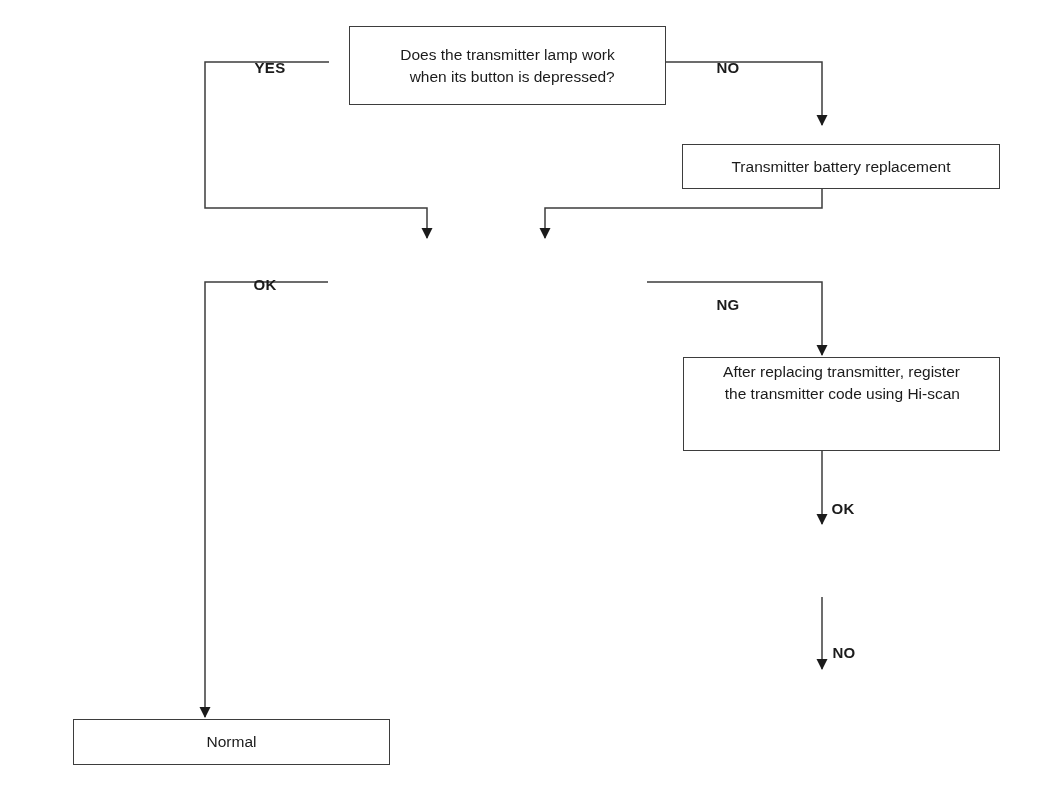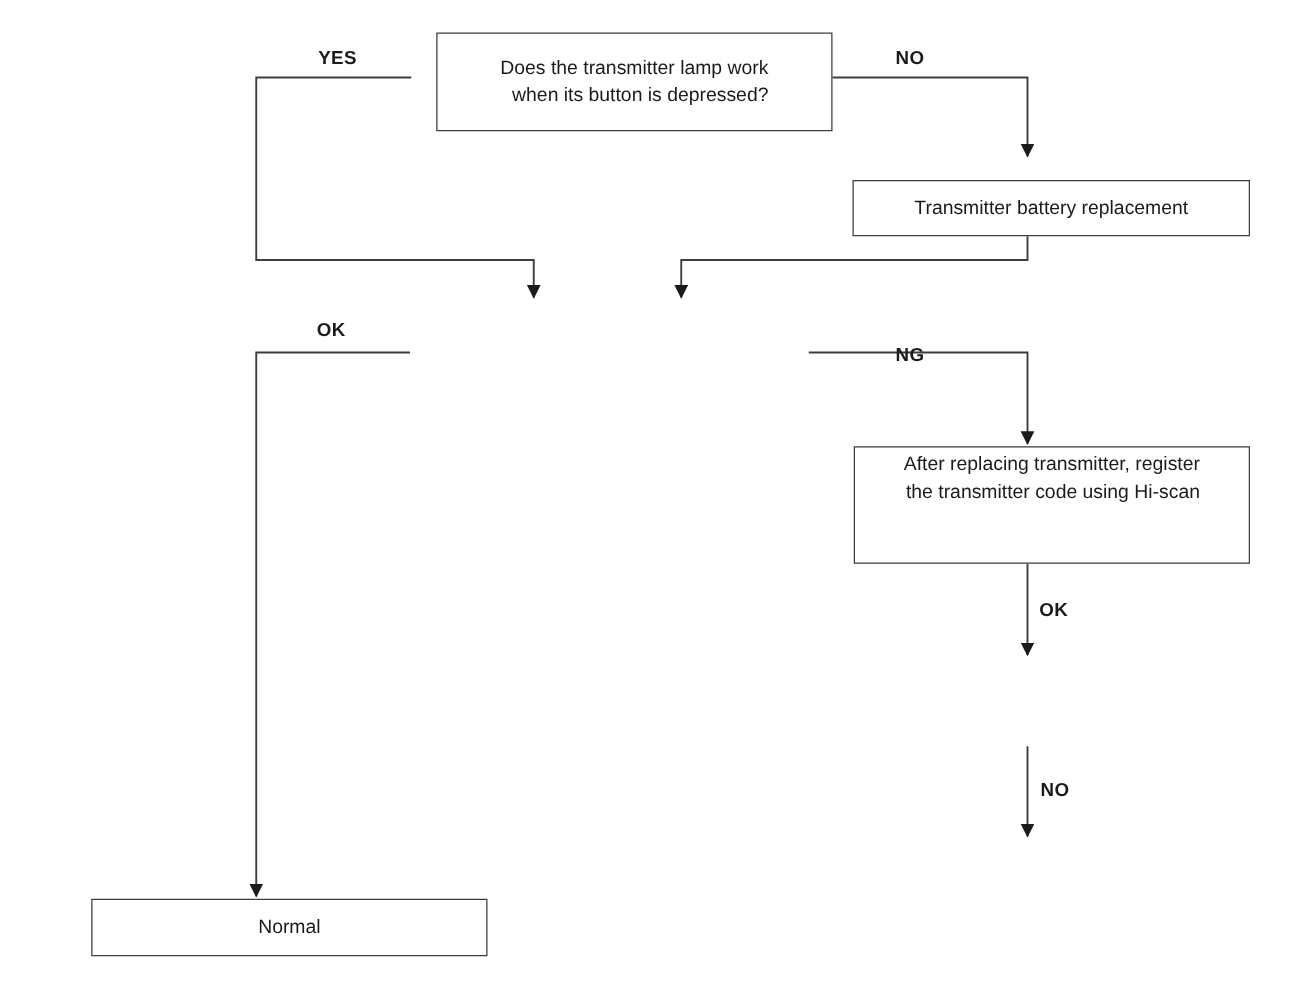--- a/index.html
+++ b/index.html
@@ -51,20 +51,21 @@
     align-items: flex-start;
     padding-top: 3px;
   }
   .edge-label {
     position: absolute;
     transform: translate(-50%, -50%);
     font-size: 15px;
     font-weight: bold;
     white-space: nowrap;
     letter-spacing: 0.3px;
+    margin-top: 20px;
   }
   
   #node-q-lamp    { left: 329px; top: 26px;  width: 317px; height: 79px; }
   #node-battery   { left: 662px; top: 144px; width: 318px; height: 45px; }
   #node-q-door    { left: 328px; top: 240px; width: 319px; height: 82px; }
   #node-hiscan    { left: 663px; top: 357px; width: 317px; height: 94px; }
   #node-q-keyless { left: 663px; top: 526px; width: 317px; height: 71px; }
   #node-etacs     { left: 663px; top: 671px; width: 317px; height: 95px; }
   #node-normal    { left: 53px;  top: 719px; width: 317px; height: 46px; }
   

